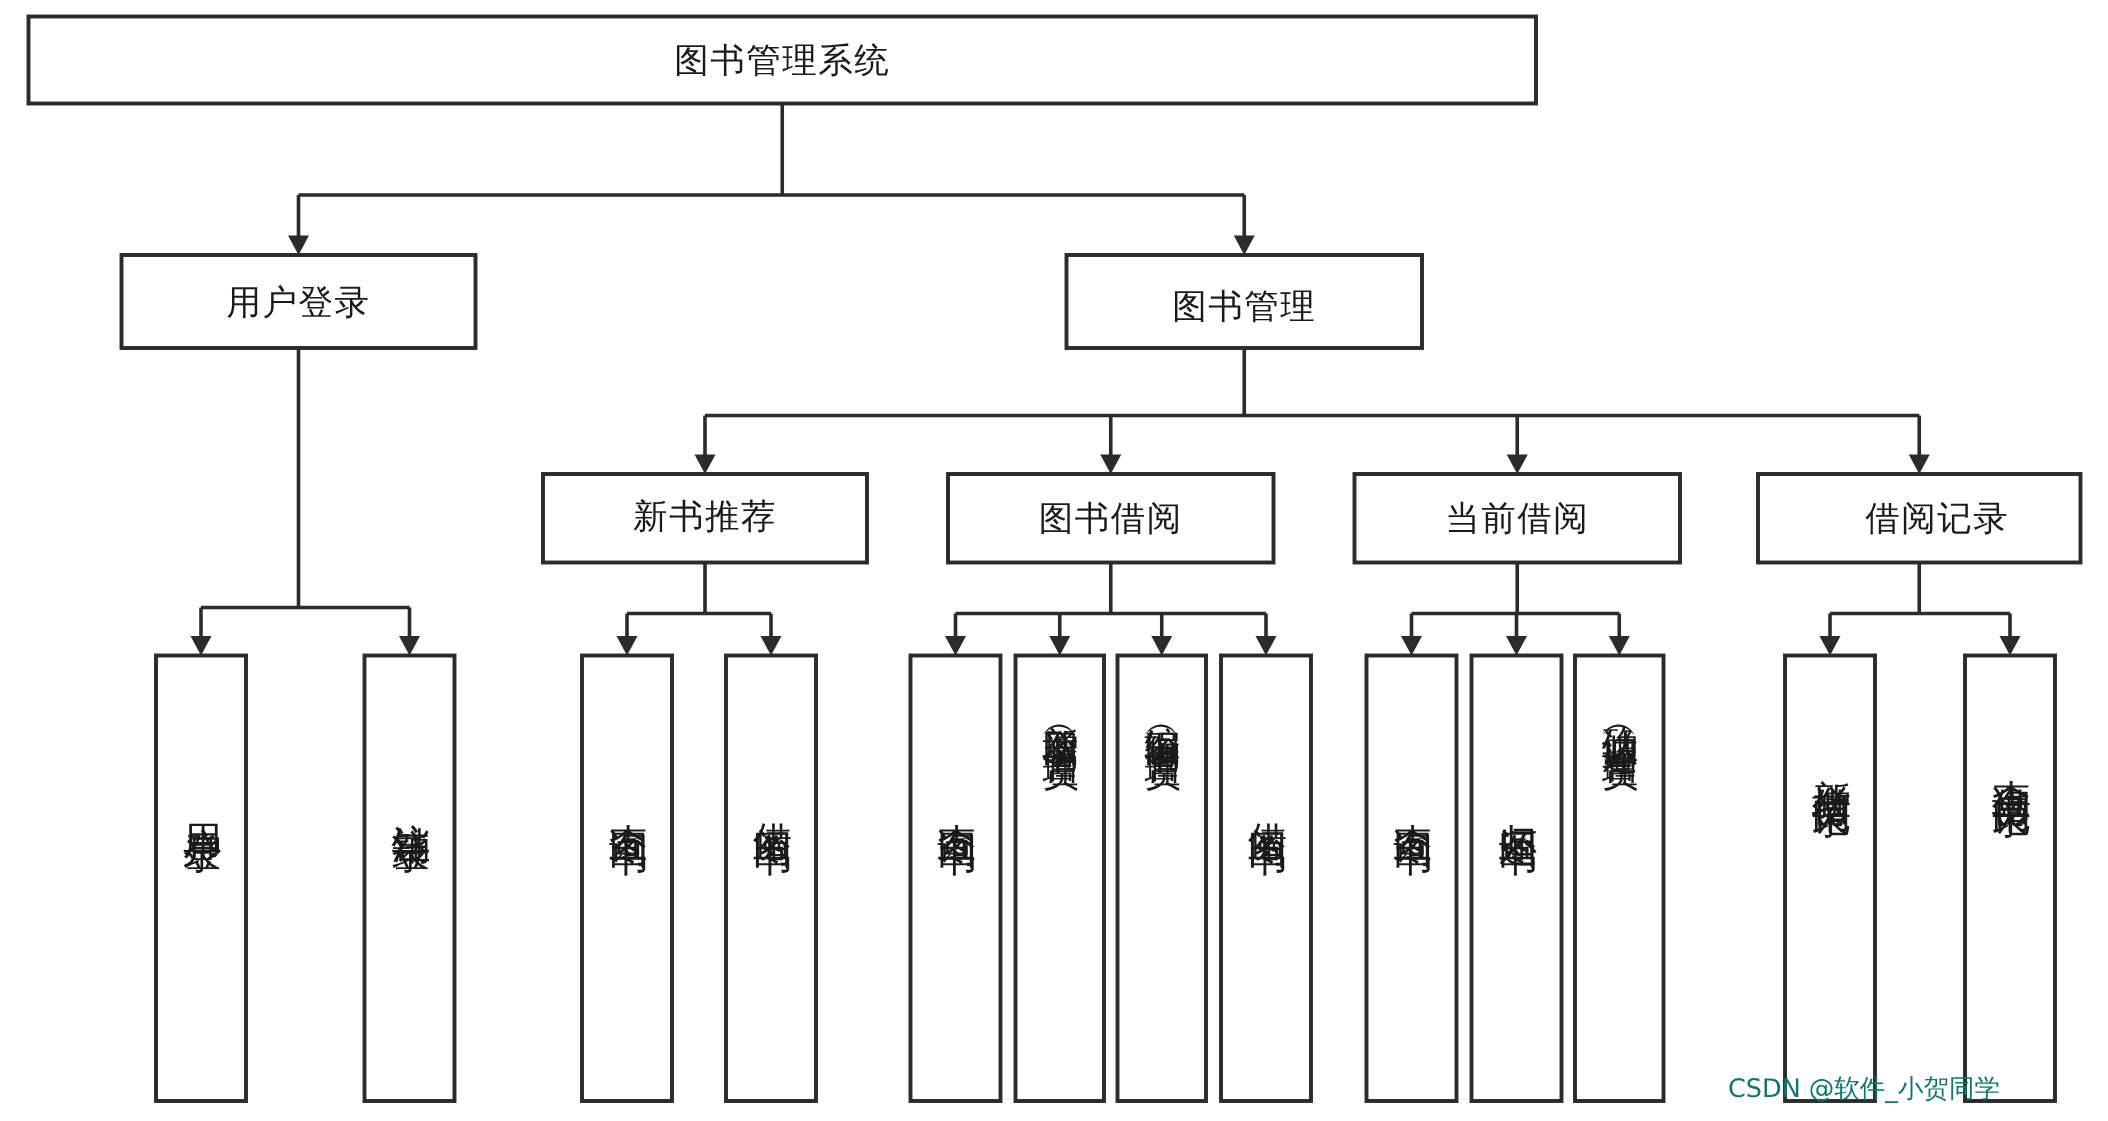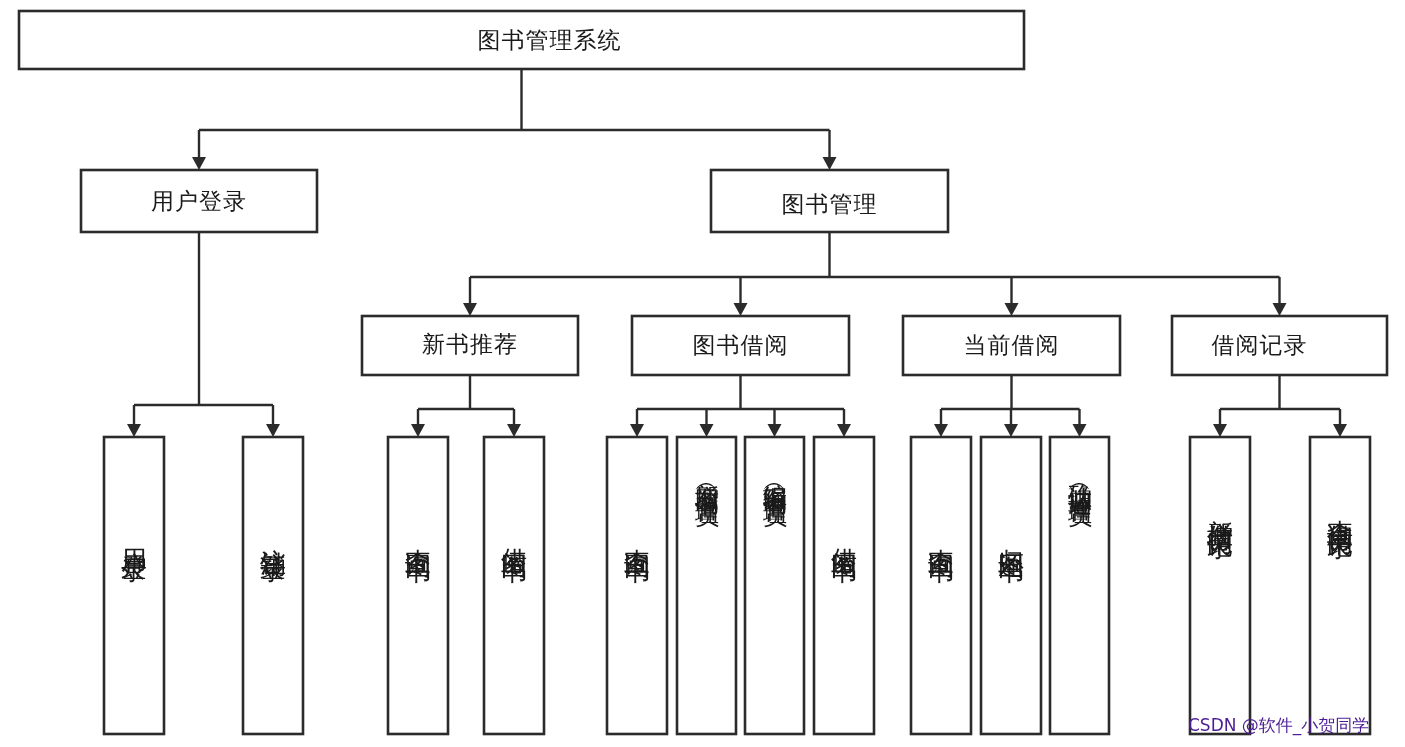--- a/index.html
+++ b/index.html
@@ -29,23 +29,23 @@
   }
   .hlabel-wrap{
     position:absolute;display:flex;align-items:center;justify-content:center;
     pointer-events:none;
   }
   .hlabel-wrap span{
     font-family:"DejaVu Sans","Liberation Sans",sans-serif;
     font-size:23px;color:#1a1a1a;letter-spacing:1px;white-space:nowrap;
   }
   #watermark{
-    position:absolute;left:1188px;top:714px;
-    font-family:"DejaVu Sans","Liberation Sans",sans-serif;
-    font-size:17px;color:#4c1d95;white-space:nowrap;
+    position:absolute;left:1152px;top:714px;
+    font-family:"DejaVu Sans","Liberation Sans",sans-serif;
+    font-size:17px;color:#0f766e;white-space:nowrap;
     pointer-events:none;
   }
 </style>
 </head>
 <body>
 
 <div id="diagram-root">
   <svg class="canvas" id="svg-canvas" viewBox="0 0 1405 747">
       <g>
         <line x1="521.5" y1="69" x2="521.5" y2="130" class="edge"></line>
@@ -168,39 +168,39 @@
         <rect x="1050" y="437" width="59" height="297" class="node-rect"></rect>
       </g>
       <g>
         <rect x="1190" y="437" width="60" height="297" class="node-rect"></rect>
       </g>
       <g>
         <rect x="1310" y="437" width="60" height="297" class="node-rect"></rect>
       </g>
     </svg>
   <div id="labels-layer">
-      <div class="hlabel-wrap" style="left: 19px; top: 11px; width: 1005px; height: 58px; padding-left: 28px;">
+      <div class="hlabel-wrap" style="left: 19px; top: 11px; width: 1005px; height: 58px;">
         <span>图书管理系统</span>
       </div>
       <div class="hlabel-wrap" style="left: 81px; top: 170px; width: 236px; height: 62px;">
         <span>用户登录</span>
       </div>
       <div class="hlabel-wrap" style="left: 711px; top: 170px; width: 237px; height: 68px;">
         <span>图书管理</span>
       </div>
       <div class="hlabel-wrap" style="left: 362px; top: 316px; width: 216px; height: 57px;">
         <span>新书推荐</span>
       </div>
       <div class="hlabel-wrap" style="left: 632px; top: 316px; width: 217px; height: 59px;">
         <span>图书借阅</span>
       </div>
       <div class="hlabel-wrap" style="left: 903px; top: 316px; width: 217px; height: 59px; border-radius: 17px;">
         <span>当前借阅</span>
       </div>
-      <div class="hlabel-wrap" style="left: 1172px; top: 316px; width: 175px; height: 59px;">
+      <div class="hlabel-wrap" style="left: 1172px; top: 316px; width: 175px; height: 59px; padding-left: 32px;">
         <span>借阅记录</span>
       </div>
       <div class="vlabel-wrap" style="left: 104px; top: 437px; width: 60px; height: 297px; align-items: flex-start; padding-top: 90.5px; box-sizing: border-box;">
         <span style="font-size: 26px;">用户登录</span>
       </div>
       <div class="vlabel-wrap" style="left: 243px; top: 437px; width: 60px; height: 297px; align-items: flex-start; padding-top: 90.5px; box-sizing: border-box;">
         <span style="font-size: 26px;">注销登录</span>
       </div>
       <div class="vlabel-wrap" style="left: 388px; top: 437px; width: 60px; height: 297px; align-items: flex-start; padding-top: 90.5px; box-sizing: border-box;">
         <span style="font-size: 26px;">查询图书</span>

